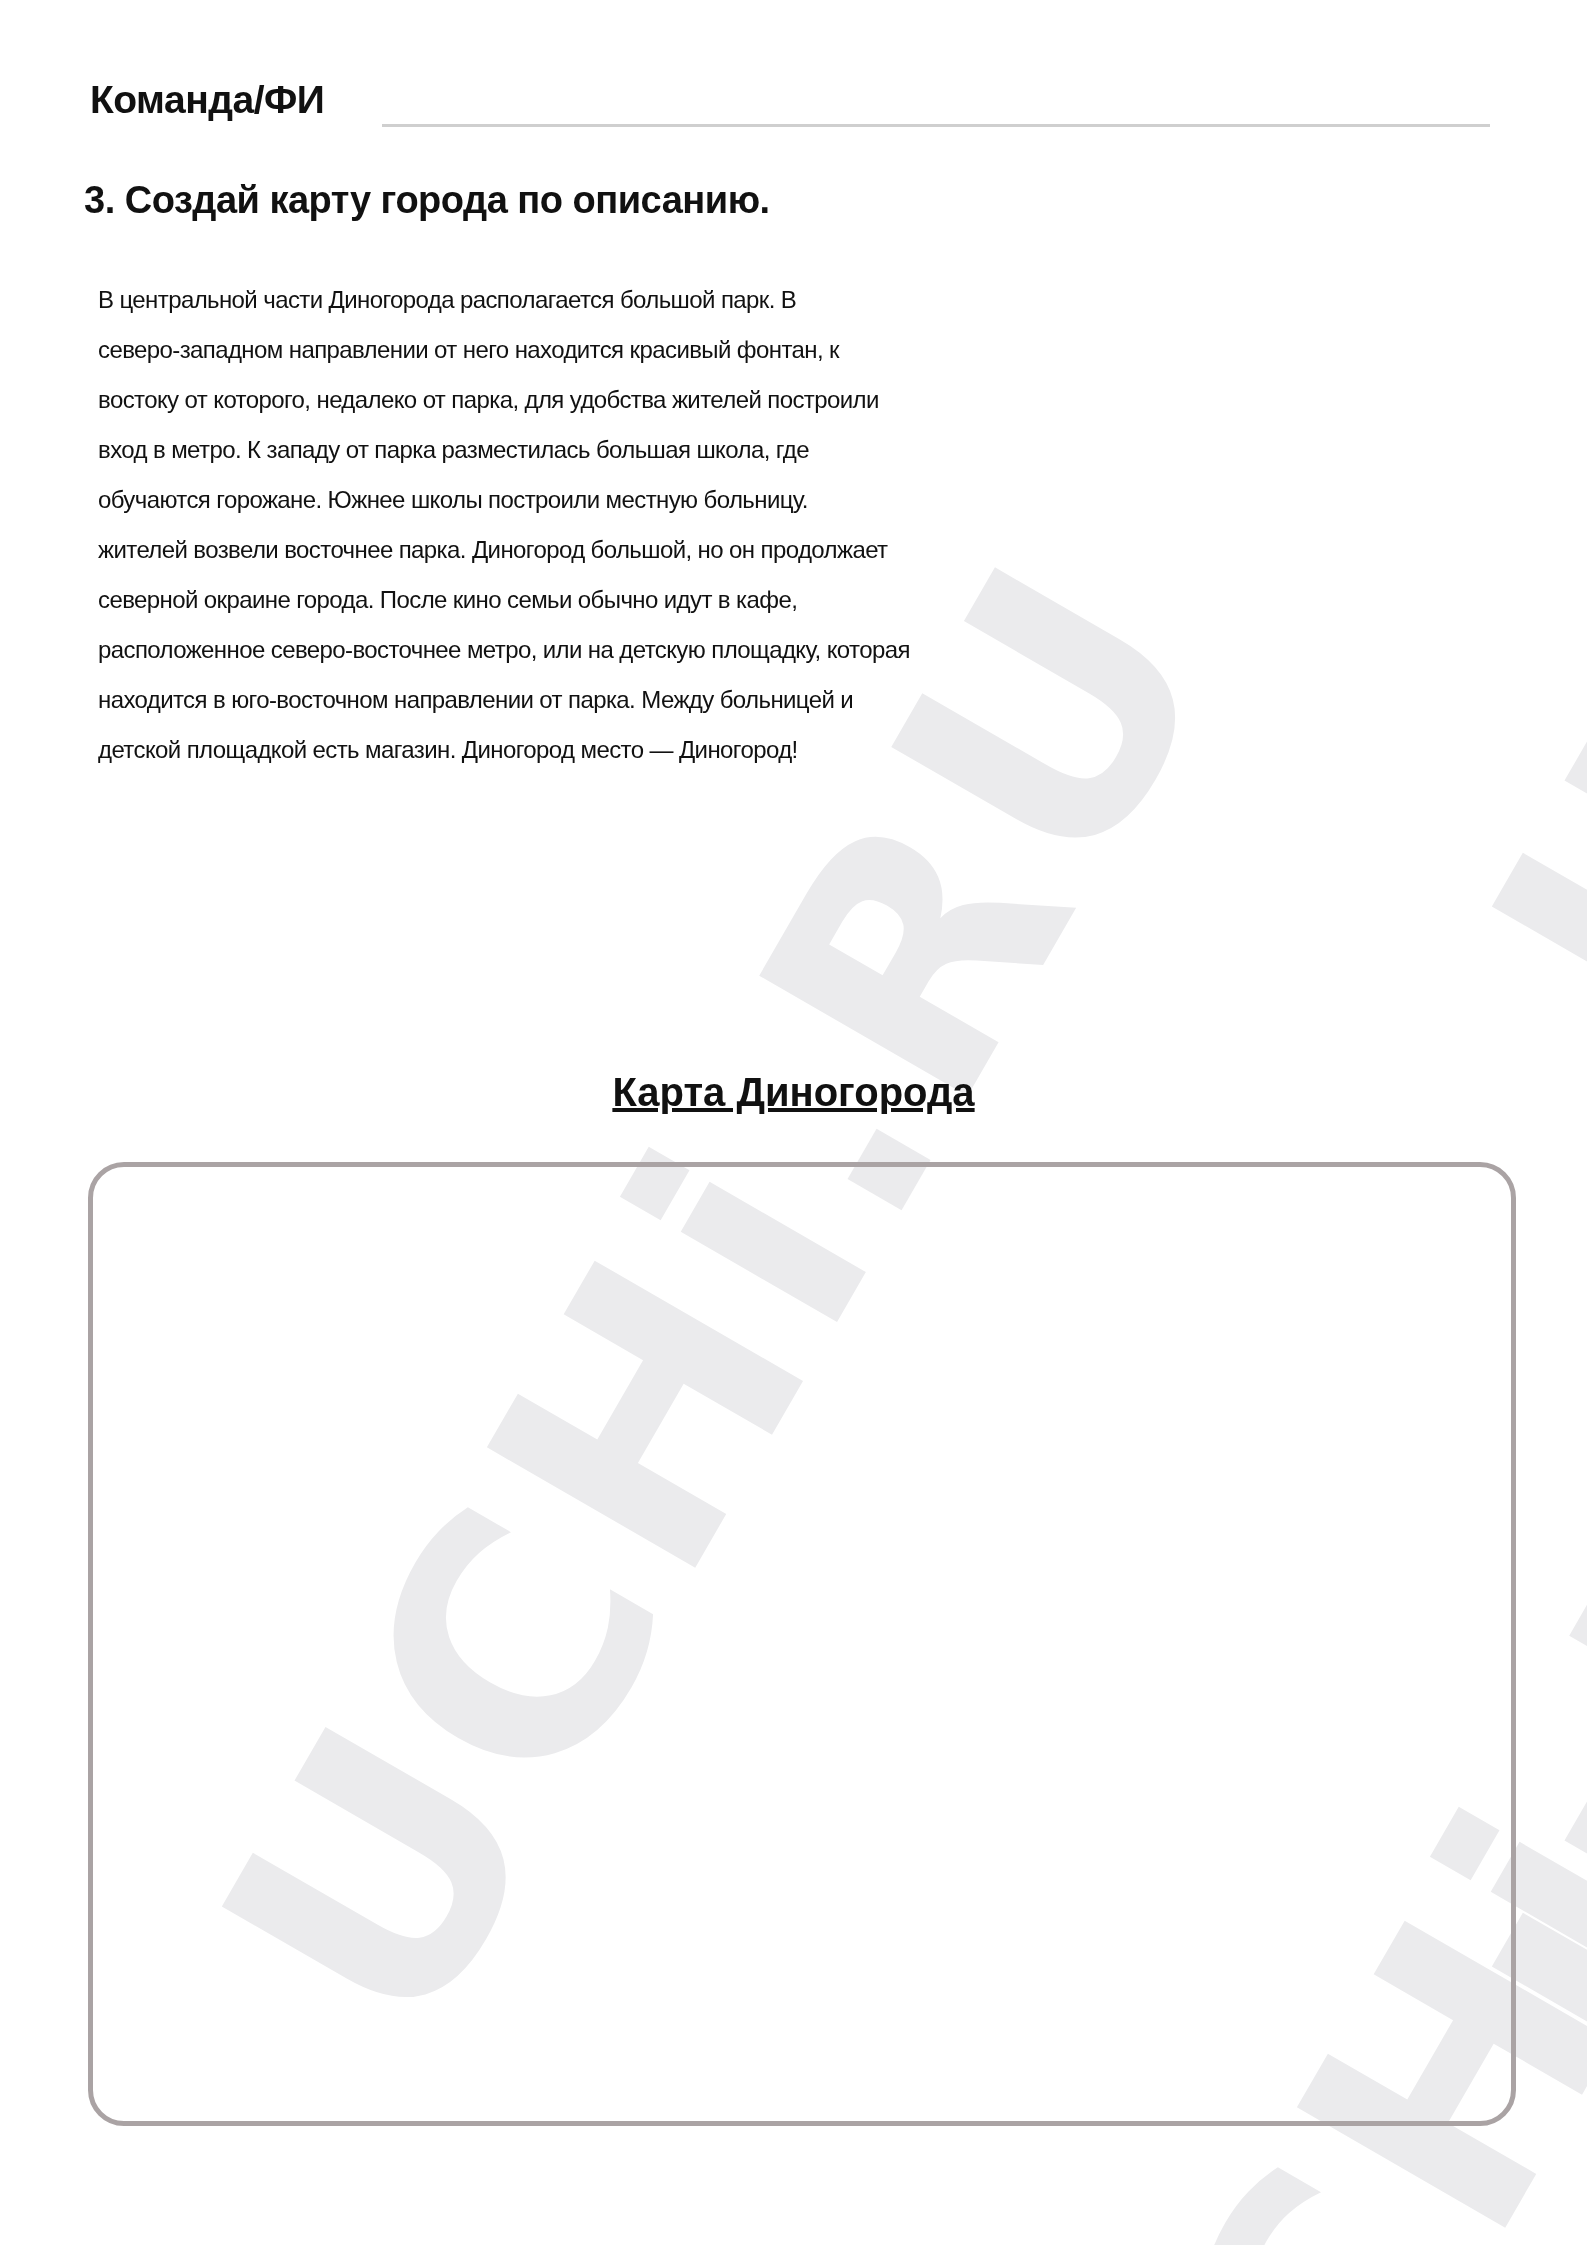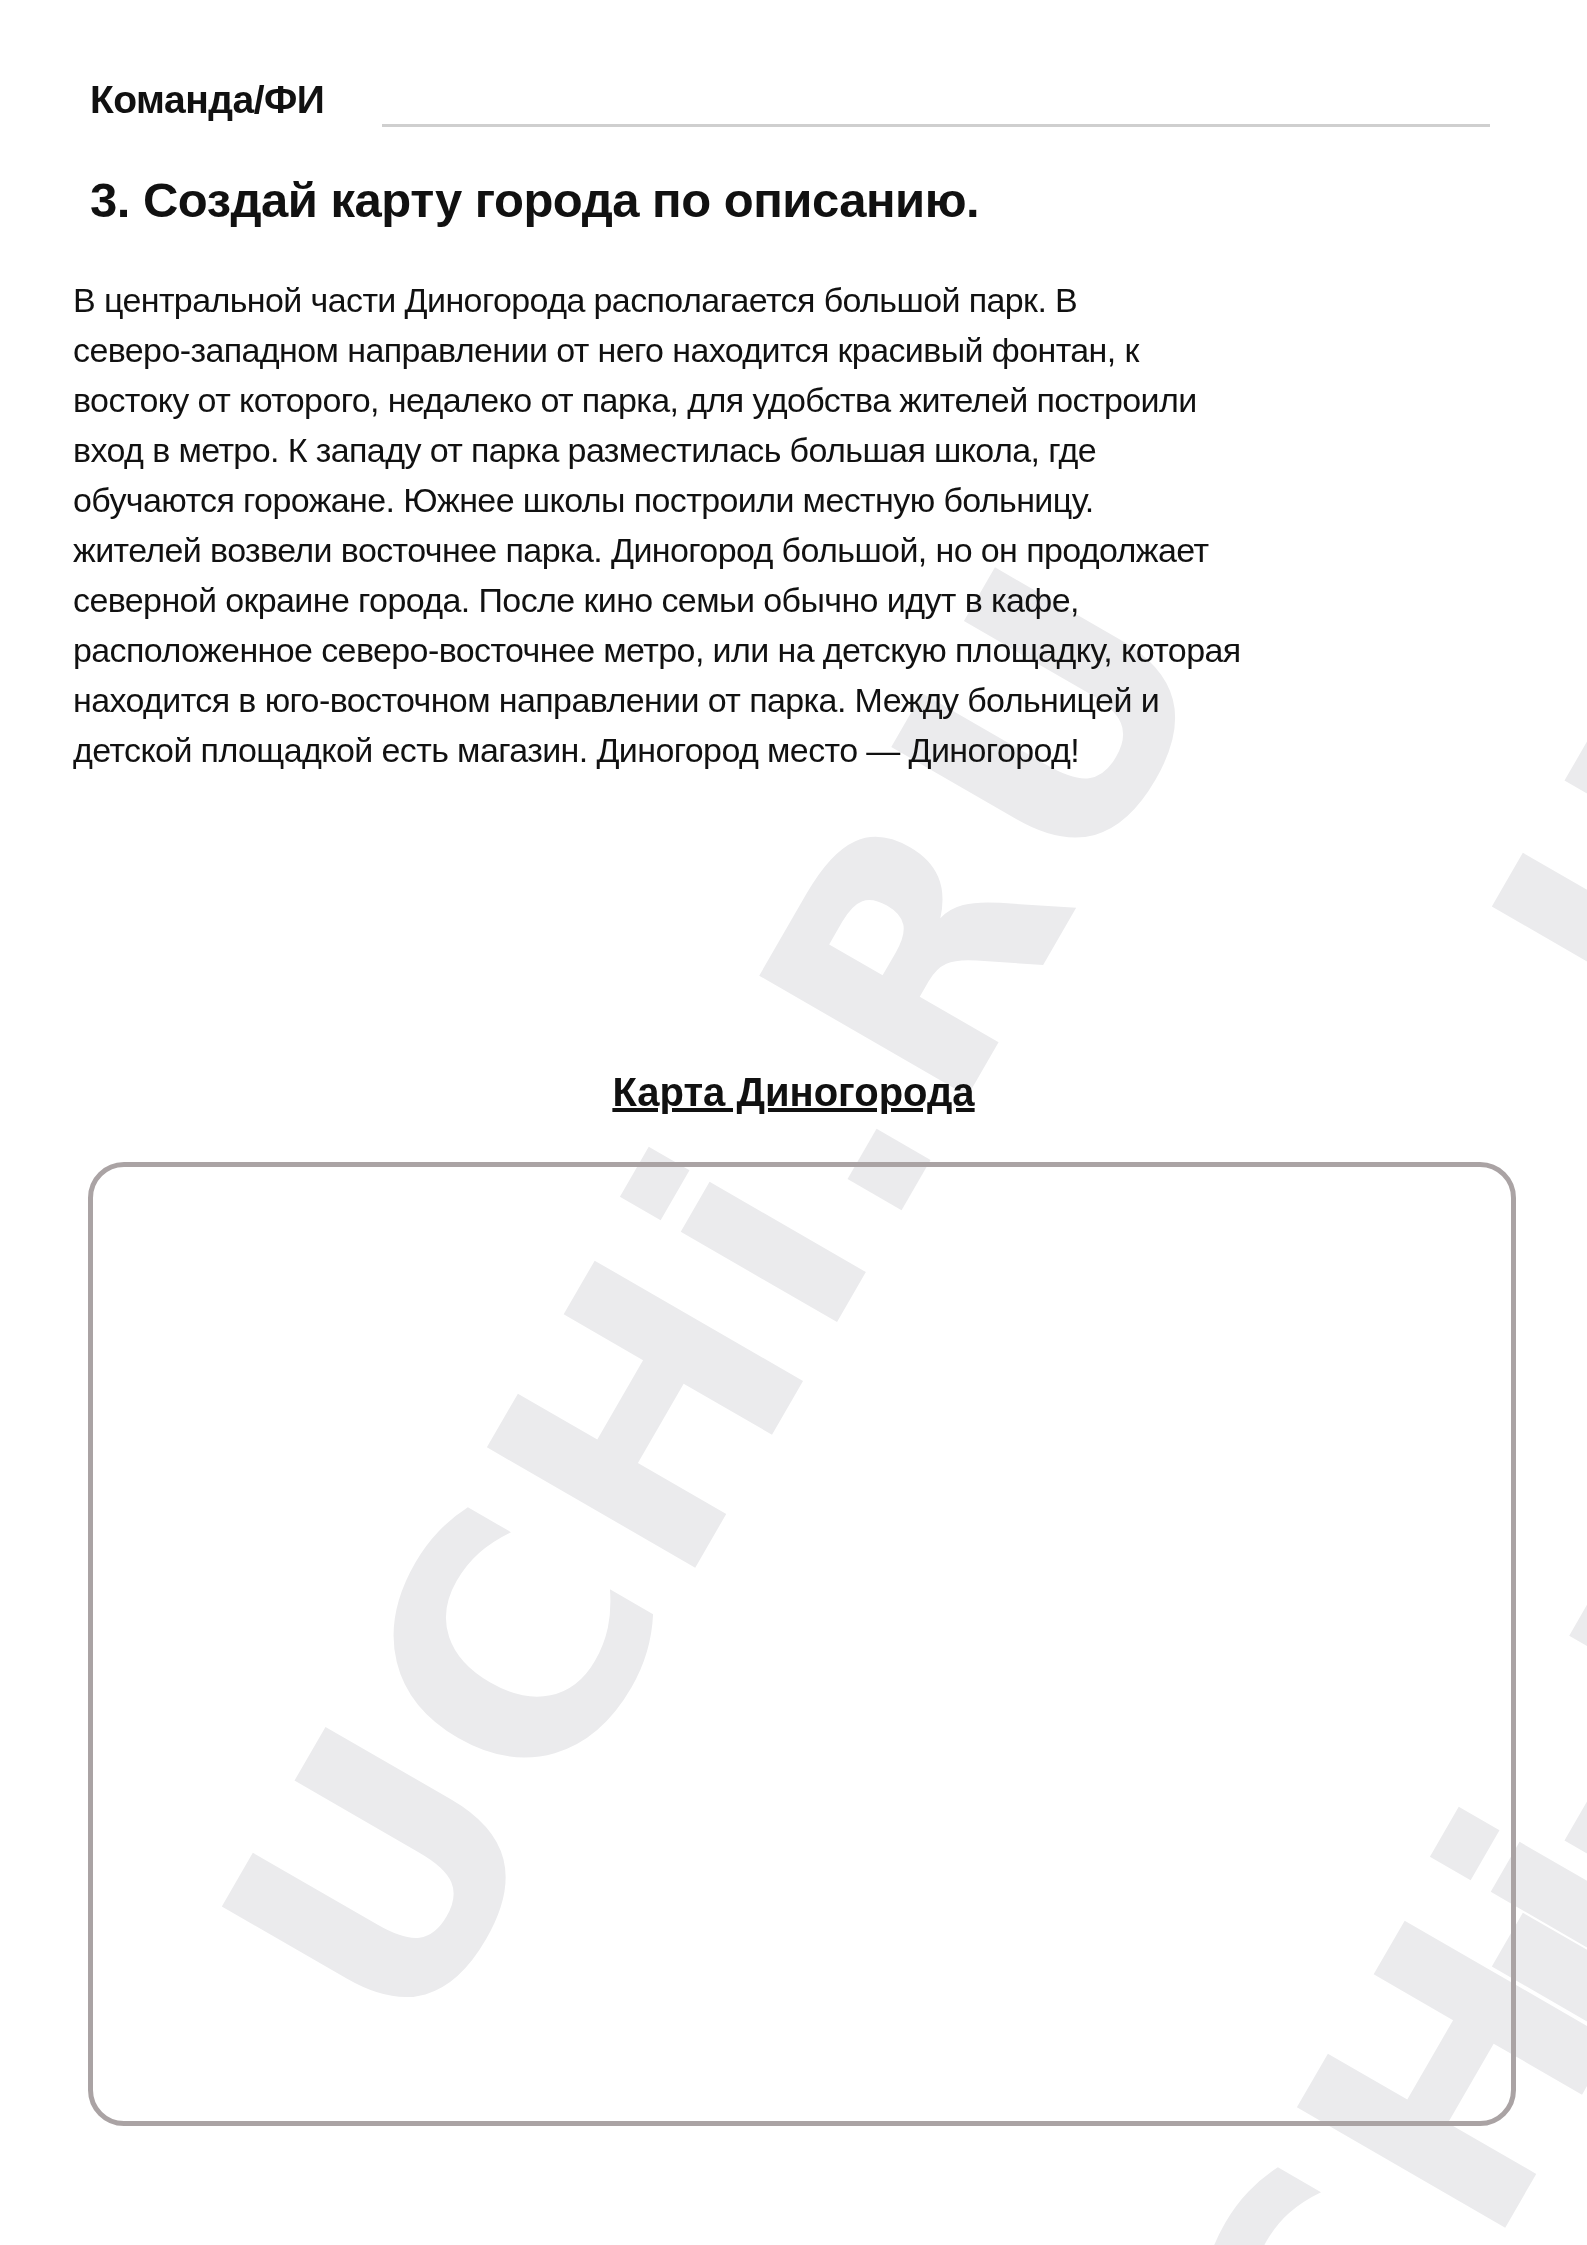--- a/index.html
+++ b/index.html
@@ -80,35 +80,35 @@
     .name-line {
       position: absolute;
       left: 292px;
       top: 52px;
       width: 1108px;
       height: 3px;
       background: #cfcfcf;
     }
     .task-title {
       position: absolute;
-      left: 90px;
+      left: 84px;
       top: 174px;
       margin: 0;
-      font-size: 49px;
+      font-size: 38px;
       font-weight: bold;
       line-height: 52px;
       letter-spacing: -0.5px;
     }
     .task-text {
       position: absolute;
-      left: 73px;
+      left: 98px;
       top: 275px;
       width: 1420px;
       margin: 0;
-      font-size: 34px;
+      font-size: 24px;
       line-height: 50px;
       letter-spacing: -0.6px;
     }
     .task-text .line {
       display: block;
       white-space: nowrap;
     }
     .map-title {
       position: absolute;
       left: 0;

